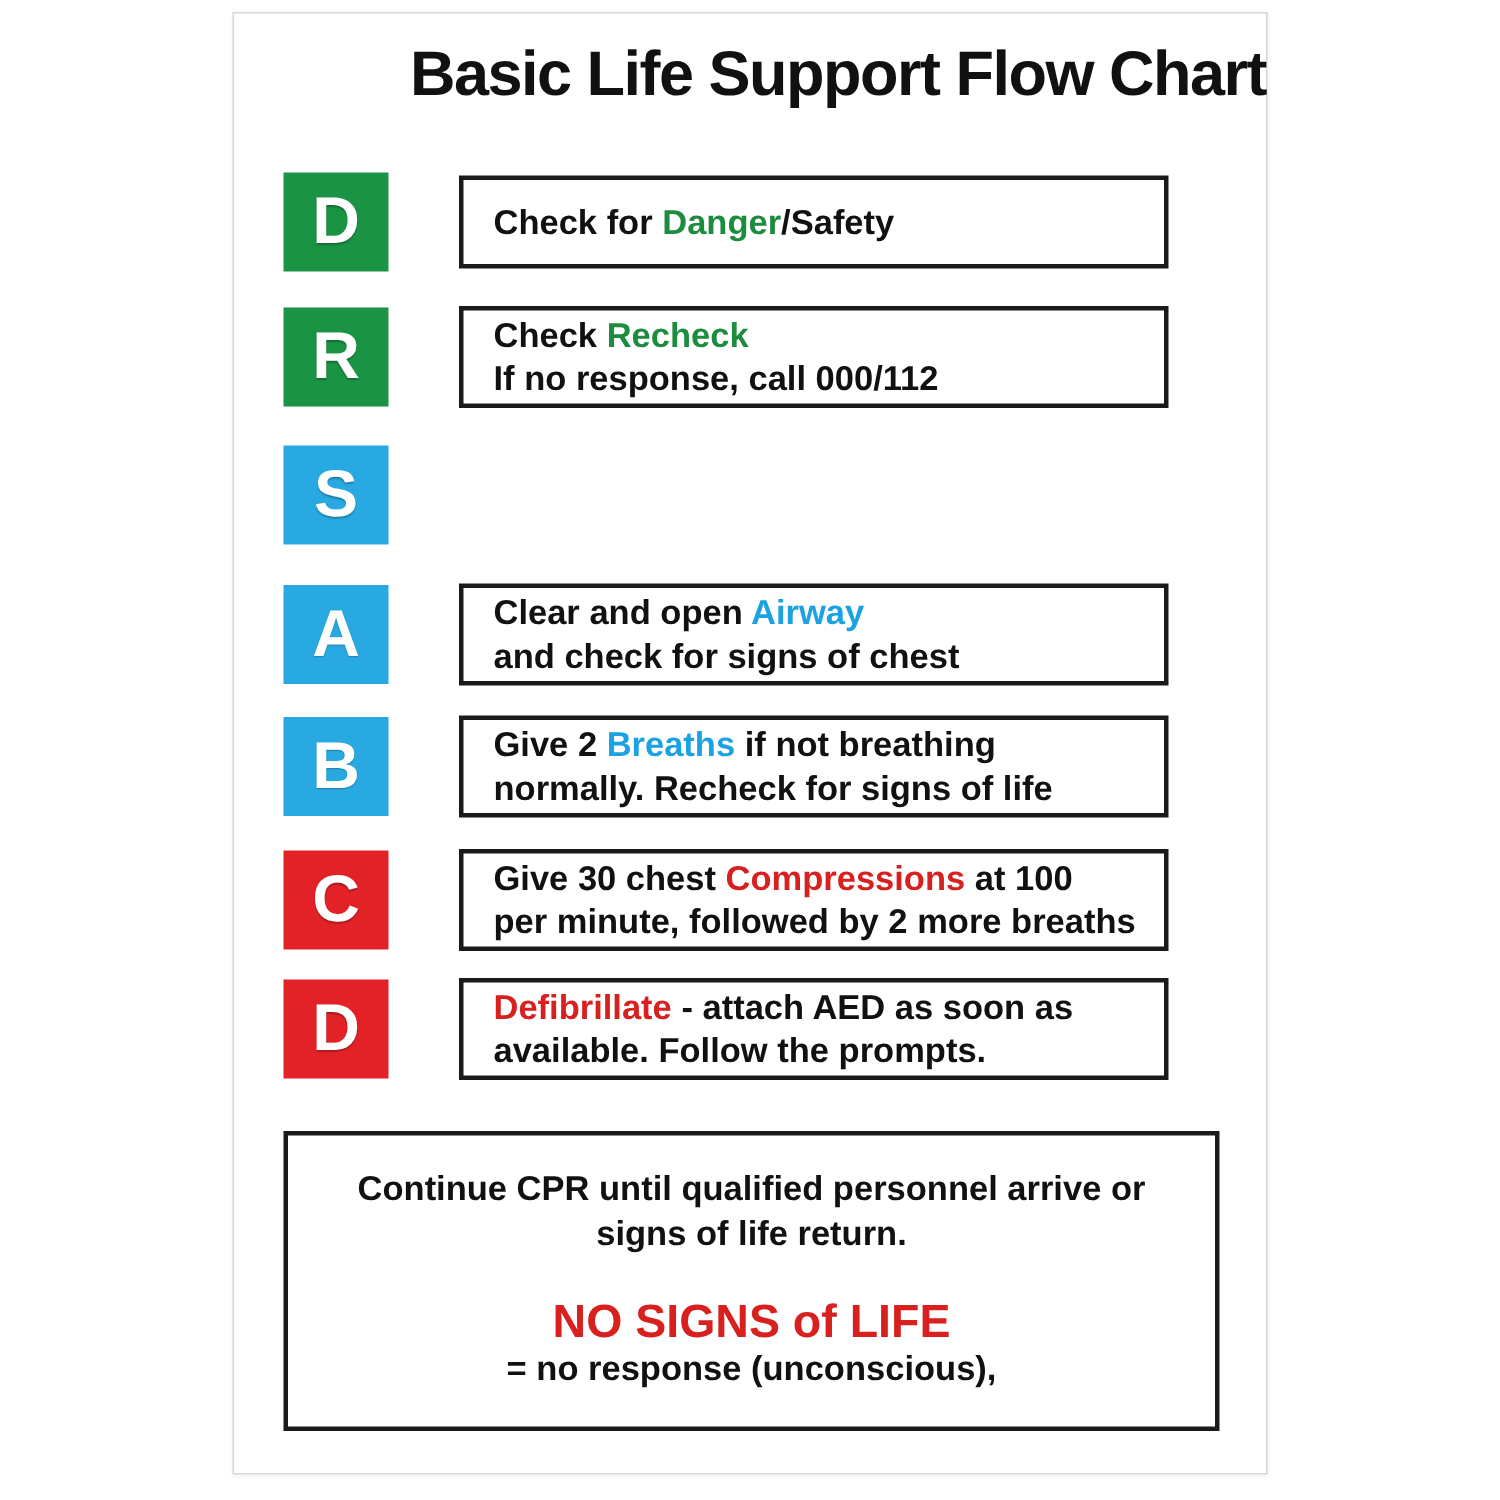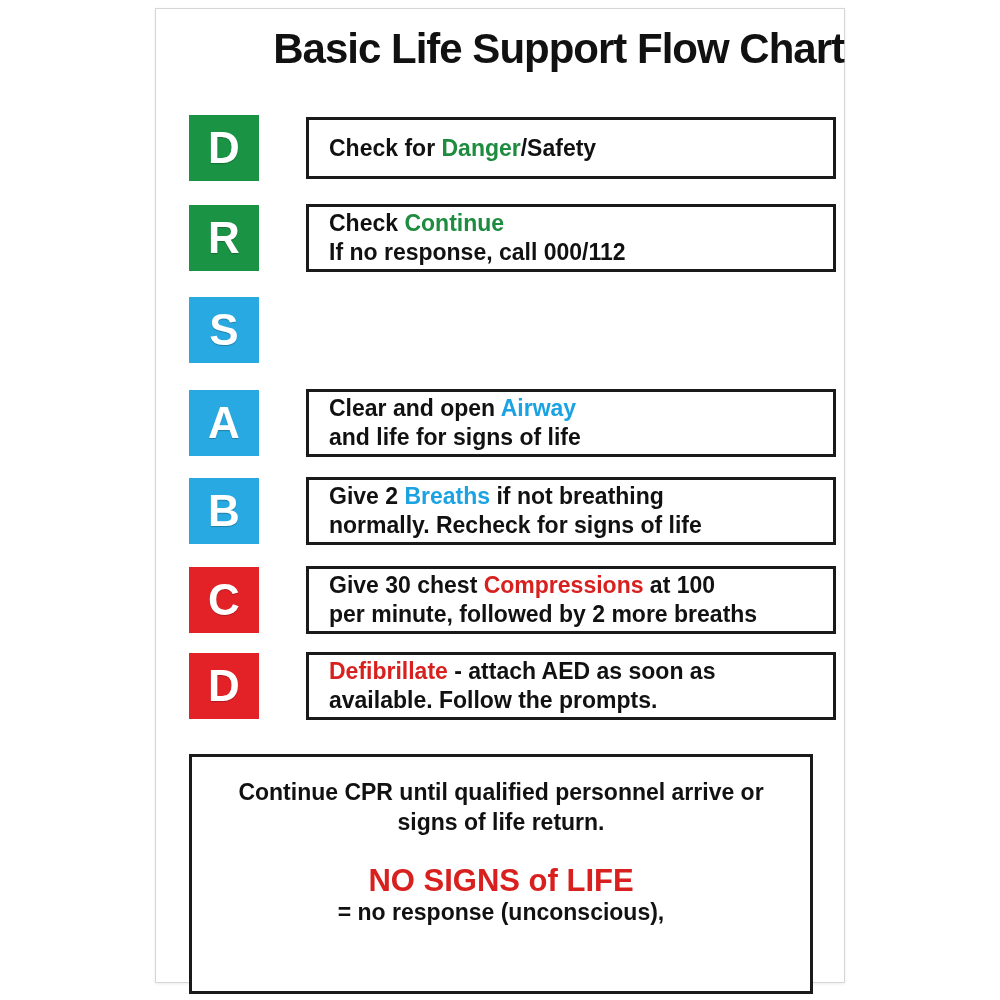--- a/index.html
+++ b/index.html
@@ -49,21 +49,21 @@
     font-size: 44px;
     font-weight: 700;
     flex: 0 0 auto;
     text-shadow: 0 1px 1px rgba(0,0,0,0.25);
   }
   .letter-box.green { background: var(--green, #1a9345); }
   .letter-box.blue  { background: var(--blue, #29a9e1); }
   .letter-box.red   { background: var(--red, #e32227); }
   .text-box {
     margin-left: 47px;
-    width: 530px;
+    width: 473px;
     min-height: 62px;
     border: 3px solid var(--ink, #1a1a1a);
     box-sizing: border-box;
     display: flex;
     flex-direction: column;
     justify-content: center;
     padding: 2px 10px 2px 20px;
     background: #ffffff;
   }
   .line {
@@ -74,21 +74,21 @@
     white-space: pre-wrap;
   }
   .accent-green { color: var(--text_green, #1e8c3f); }
   .accent-blue  { color: var(--text_blue, #1ba2e2); }
   .accent-red   { color: var(--text_red, #d8201f); }
   .footer-box {
     position: absolute;
     left: 33px;
     top: 745px;
     width: 624px;
-    height: 240px;
+    height: 200px;
     border: 3px solid var(--ink, #1a1a1a);
     box-sizing: border-box;
     text-align: center;
     padding-top: 20px;
     background: #ffffff;
   }
   .footer-line {
     font-size: 23px;
     font-weight: 700;
     line-height: 30px;
@@ -112,34 +112,34 @@
   <div class="row" style="top:106px">
     <div class="letter-box green">D</div>
     <div class="text-box">
       <div class="line"><span>Check for </span><span class="accent-green">Danger</span><span>/Safety</span></div>
     </div>
   </div>
 
   <div class="row" style="top:196px">
     <div class="letter-box green">R</div>
     <div class="text-box">
-      <div class="line"><span>Check </span><span class="accent-green">Continue</span></div>
+      <div class="line"><span>Check </span><span class="accent-green">Recheck</span></div>
       <div class="line"><span>If no response, call 000/112</span></div>
     </div>
   </div>
 
   <div class="row" style="top:288px">
     <div class="letter-box blue">S</div>
   </div>
 
   <div class="row" style="top:381px">
     <div class="letter-box blue">A</div>
     <div class="text-box">
       <div class="line"><span>Clear and open </span><span class="accent-blue">Airway</span></div>
-      <div class="line"><span>and life for signs of life</span></div>
+      <div class="line"><span>and check for signs of chest</span></div>
     </div>
   </div>
 
   <div class="row" style="top:469px">
     <div class="letter-box blue">B</div>
     <div class="text-box">
       <div class="line"><span>Give 2 </span><span class="accent-blue">Breaths</span><span> if not breathing</span></div>
       <div class="line"><span>normally. Recheck for signs of life</span></div>
     </div>
   </div>

